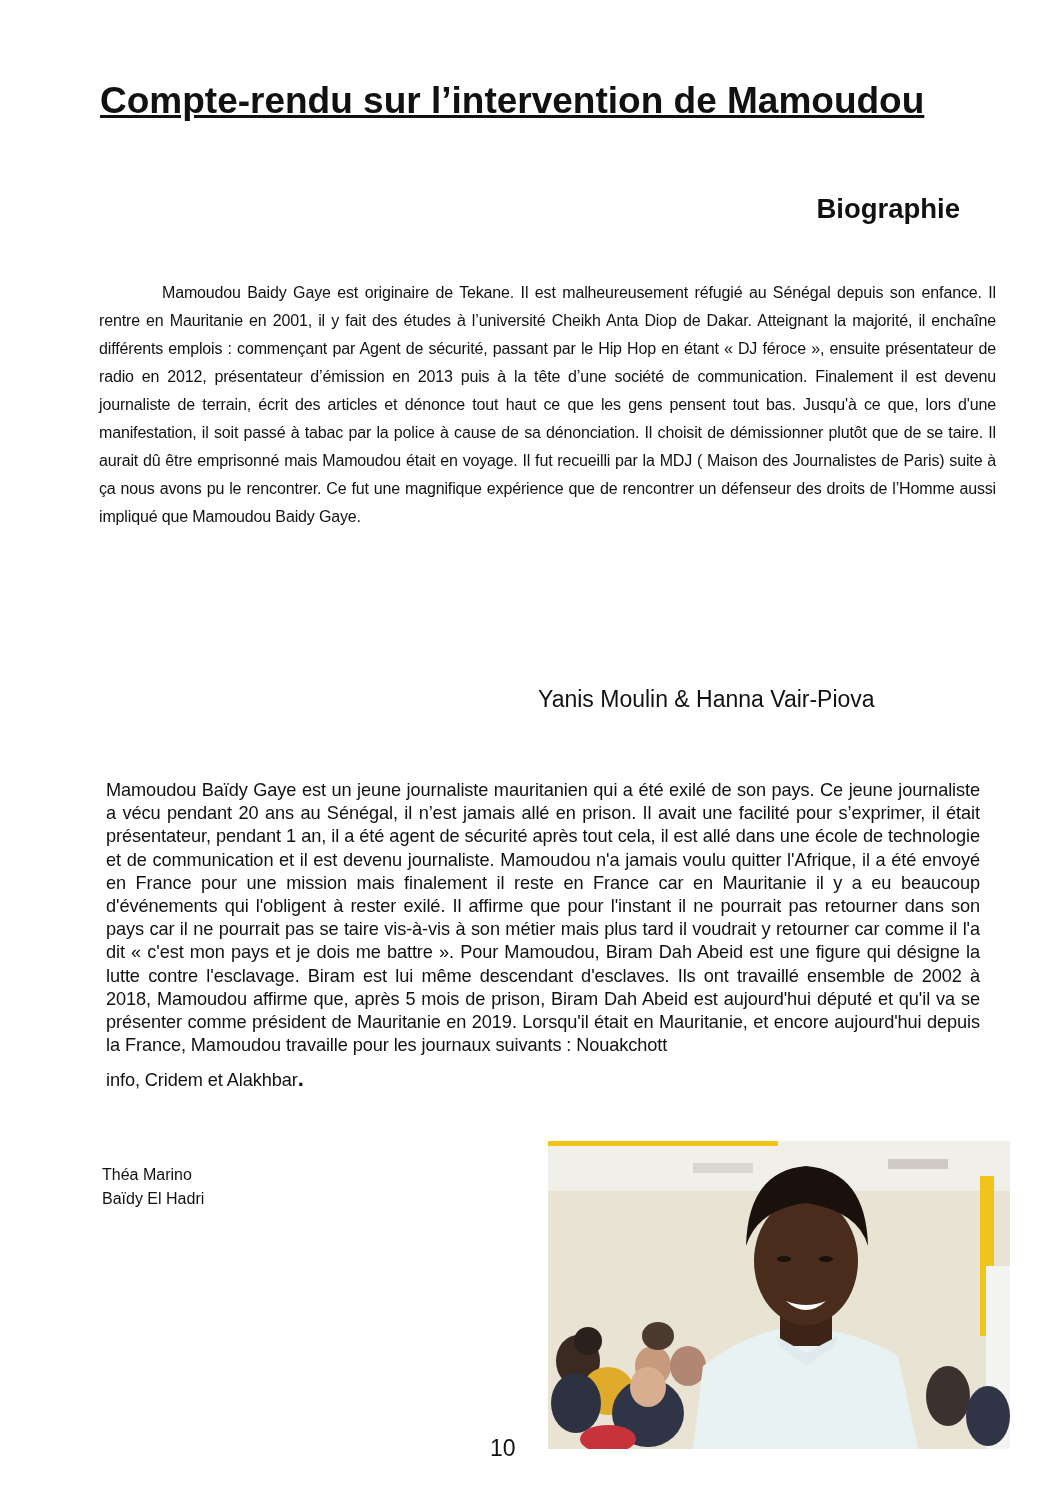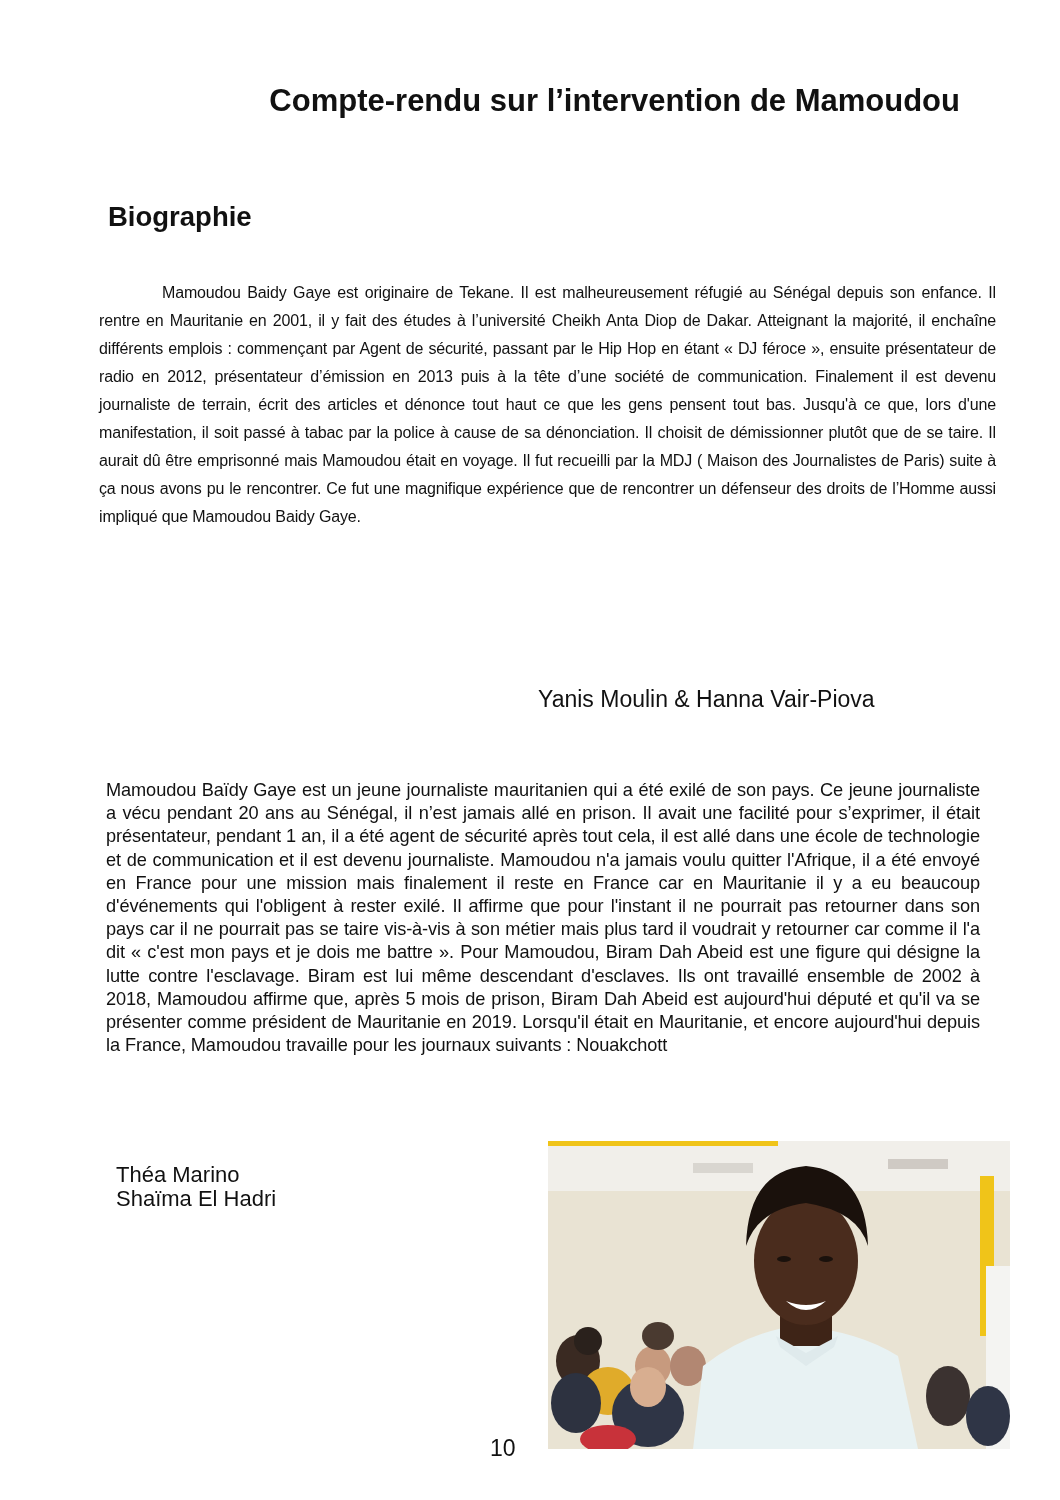--- a/index.html
+++ b/index.html
@@ -2,46 +2,47 @@
 <html><head>
   <meta charset="utf-8">
   <style>
     html, body { margin: 0; padding: 0; background: #ffffff; }
     body {
       width: 1060px; height: 1500px; position: relative; overflow: hidden;
       font-family: "Liberation Sans", sans-serif; color: #111111;
     }
     .title {
       position: absolute; left: 100px; width: 860px; top: 84px;
-      text-align: right; font-weight: bold; font-size: 31px; line-height: 34px;
+      text-align: left; font-weight: bold; font-size: 37px; line-height: 34px;
       margin: 0;
+      text-decoration: underline;
     }
     .title span { display: block; }
     .subtitle {
       position: absolute; left: 100px; width: 860px; top: 192px;
-      text-align: left; font-weight: bold; font-size: 27.5px; line-height: 34px; margin: 8px;
+      text-align: right; font-weight: bold; font-size: 27.5px; line-height: 34px; margin: 0;
     }
     .bio {
       position: absolute; left: 99px; width: 897px; top: 279px;
       font-size: 16px; line-height: 28px; text-align: justify; margin: 0;
       text-indent: 63px;
       letter-spacing: -0.15px;
     }
     .sig1 {
       position: absolute; left: 538px; top: 687px; font-size: 23px; line-height: 24px;
     }
     .article2 {
       position: absolute; left: 92px; width: 874px; top: 765px;
       font-size: 18.2px; line-height: 23.2px; text-align: justify; margin: 14px;
       letter-spacing: -0.1px;
     }
     .article2 .last { display: block; margin-top: 10px; text-align: left; }
     .article2 .dot { font-weight: bold; font-size: 22px; }
     .authors2 {
-      position: absolute; left: 116px; top: 1163px; font-size: 22px; line-height: 24px;
+      position: absolute; left: 102px; top: 1163px; font-size: 16px; line-height: 24px;
     }
     .authors2 span { display: block; }
     .photo {
       position: absolute; left: 548px; top: 1141px; width: 462px; height: 308px;
       overflow: hidden; background: #ece6d8;
     }
     .page-number {
       position: absolute; left: 490px; top: 1432px; font-size: 23px; line-height: 32px;
     }
   </style>
@@ -53,25 +54,26 @@
 </h1>
 
 <h2 class="subtitle">Biographie</h2>
 
 <p class="bio">Mamoudou Baidy Gaye est originaire de Tekane. Il est malheureusement réfugié au Sénégal depuis son enfance. Il rentre en Mauritanie en 2001, il y fait des études à l’université Cheikh Anta Diop de Dakar. Atteignant la majorité, il enchaîne différents emplois : commençant par Agent de sécurité, passant par le Hip Hop en étant « DJ féroce », ensuite présentateur de radio en 2012, présentateur d’émission en 2013 puis à la tête d’une société de communication. Finalement il est devenu journaliste de terrain, écrit des articles et dénonce tout haut ce que les gens pensent tout bas. Jusqu'à ce que, lors d'une manifestation, il soit passé à tabac par la police à cause de sa dénonciation. Il choisit de démissionner plutôt que de se taire. Il aurait dû être emprisonné mais Mamoudou était en voyage. Il fut recueilli par la MDJ ( Maison des Journalistes de Paris) suite à ça nous avons pu le rencontrer. Ce fut une magnifique expérience que de rencontrer un défenseur des droits de l’Homme aussi impliqué que Mamoudou Baidy Gaye.</p>
 
 <div class="sig1">Yanis Moulin &amp; Hanna Vair-Piova</div>
 
 <p class="article2">
   <span>Mamoudou Baïdy Gaye est un jeune journaliste mauritanien qui a été exilé de son pays. Ce jeune journaliste a vécu pendant 20 ans au Sénégal, il n’est jamais allé en prison. Il avait une facilité pour s’exprimer, il était présentateur, pendant 1 an, il a été agent de sécurité après tout cela, il est allé dans une école de technologie et de communication et il est devenu journaliste. Mamoudou n'a jamais voulu quitter l'Afrique, il a été envoyé en France pour une mission mais finalement il reste en France car en Mauritanie il y a eu beaucoup d'événements qui l'obligent à rester exilé. Il affirme que pour l'instant il ne pourrait pas retourner dans son pays car il ne pourrait pas se taire vis-à-vis à son métier mais plus tard il voudrait y retourner car comme il l'a dit « c'est mon pays et je dois me battre ». Pour Mamoudou, Biram Dah Abeid est une figure qui désigne la lutte contre l'esclavage. Biram est lui même  descendant d'esclaves. Ils ont travaillé ensemble de 2002 à 2018, Mamoudou affirme que, après 5 mois de prison, Biram Dah Abeid est aujourd'hui député et qu'il va se présenter comme président de Mauritanie en 2019. Lorsqu'il était en Mauritanie, et encore aujourd'hui depuis la France, Mamoudou travaille pour les journaux suivants : Nouakchott</span>
+  <span class="last"><span>info, Cridem et Alakhbar</span><span class="dot">.</span></span>
 </p>
 
 <div class="authors2">
   <span>Théa Marino</span>
-  <span>Shaïma El Hadri</span>
+  <span>Baïdy El Hadri</span>
 </div>
 
 <div class="photo">
   <svg width="462" height="308" viewBox="0 0 462 308" xmlns="http://www.w3.org/2000/svg">
     <rect x="0" y="0" width="462" height="308" fill="#e9e3d3"></rect>
     <rect x="0" y="0" width="462" height="50" fill="#f1efea"></rect>
     <rect x="0" y="0" width="230" height="5" fill="#f0c419"></rect>
     <rect x="432" y="35" width="14" height="160" fill="#f0c419"></rect>
     <rect x="438" y="125" width="24" height="183" fill="#f4f4f2"></rect>
     <rect x="145" y="22" width="60" height="10" fill="#d9d6d0"></rect>

